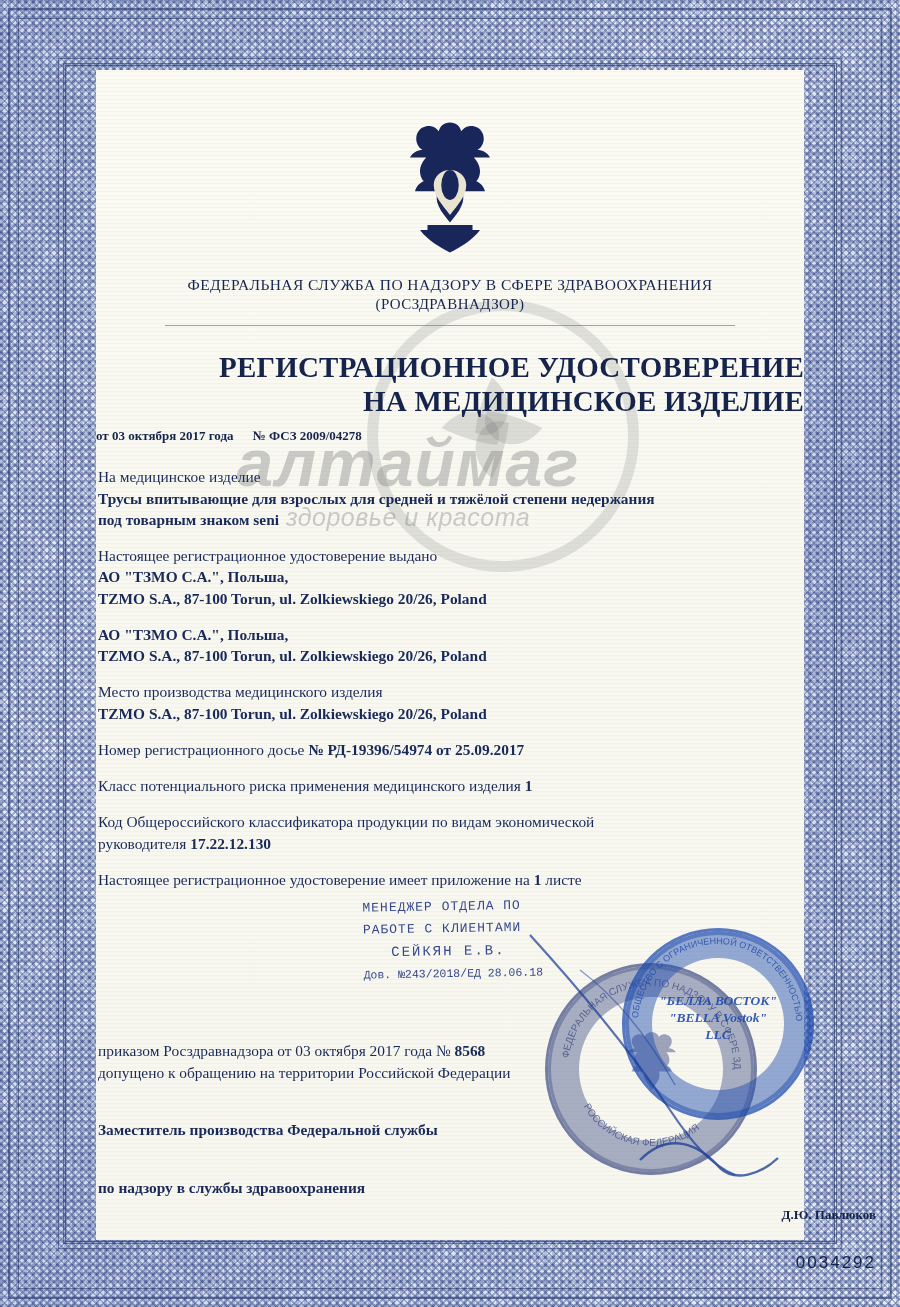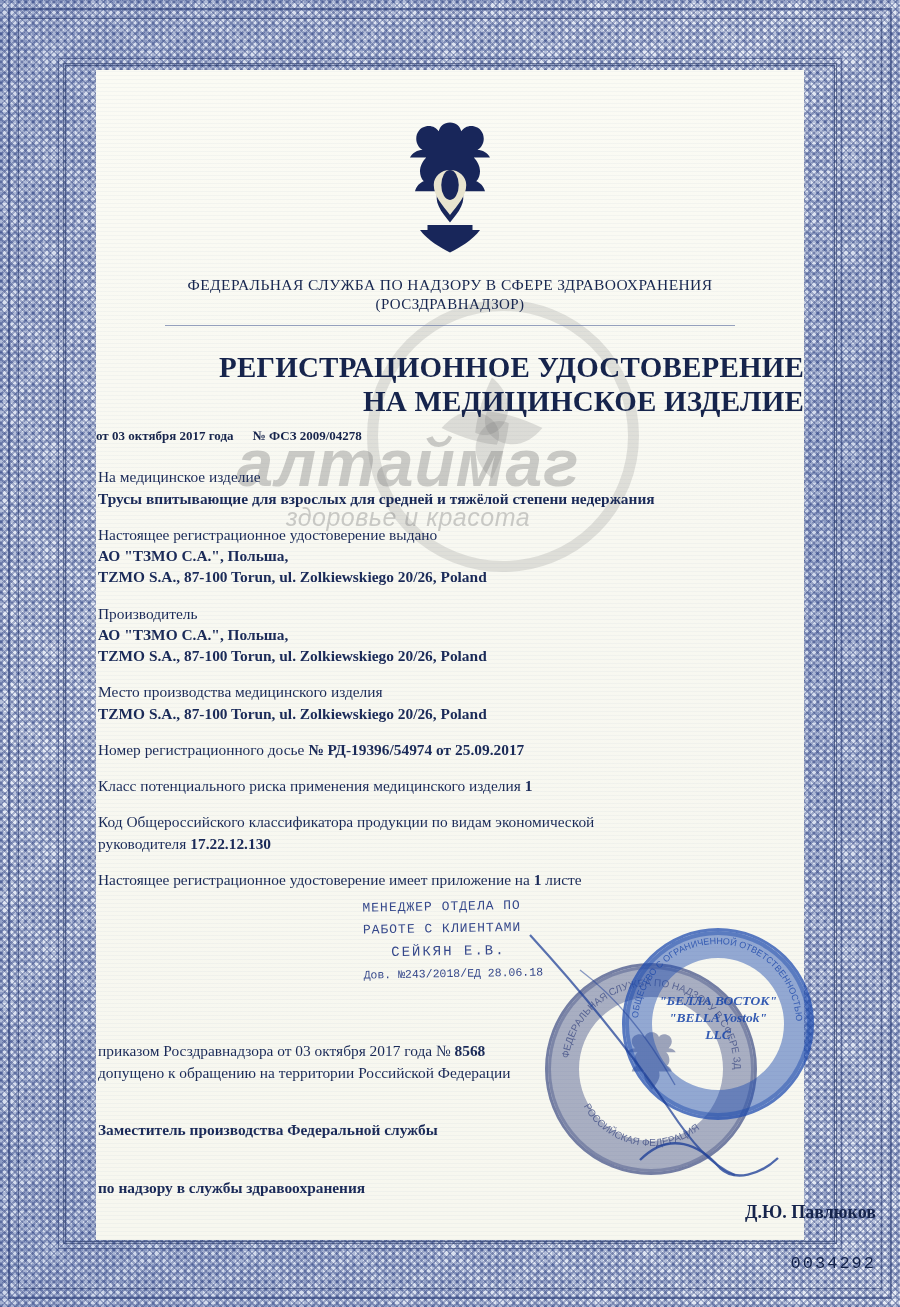--- a/index.html
+++ b/index.html
@@ -171,30 +171,30 @@
   .handwrite .l3 { font-size: 14px; letter-spacing: 2px; padding-left: 28px;}
   .handwrite .l4 { font-size: 11.5px; letter-spacing: 0px;}
 
   .closing { font-size: 15.4px; line-height: 1.4; }
   .closing .b { font-weight: 700; margin-top: 36px; }
 
   .signer {
     position: absolute;
     right: 24px;
     bottom: 84px;
-    font-size: 18px;
+    font-size: 13px;
     font-weight: 700;
     color: #16244c;
     z-index: 12;
   }
   .serial {
     position: absolute;
     right: 24px;
     bottom: 34px;
-    font-family: Liberation Mono, monospace;
+    font-family: Liberation Sans, sans-serif;
     font-size: 17px;
     letter-spacing: 2px;
     color: #13224a;
     z-index: 12;
   }
 
   
   .stamp {
     position: absolute;
     border-radius: 50%;
@@ -286,30 +286,30 @@
       <span>03 октября 2017 года</span>
       <span class="num">№</span>
       <span>ФСЗ 2009/04278</span>
     </div>
 
     <div class="body">
 
       <div class="block">
         <div class="lbl">На медицинское изделие</div>
         <div class="val">Трусы впитывающие для взрослых для средней и тяжёлой степени недержания</div>
+        <div class="val">под товарным знаком seni</div>
       </div>
 
       <div class="block">
         <div class="lbl">Настоящее регистрационное удостоверение выдано</div>
         <div class="val">АО "ТЗМО С.А.", Польша,</div>
         <div class="val">TZMO S.A., 87-100 Torun, ul. Zolkiewskiego 20/26, Poland</div>
       </div>
 
       <div class="block">
-        <div class="lbl">Производитель</div>
         <div class="val">АО "ТЗМО С.А.", Польша,</div>
         <div class="val">TZMO S.A., 87-100 Torun, ul. Zolkiewskiego 20/26, Poland</div>
       </div>
 
       <div class="block">
         <div class="lbl">Место производства медицинского изделия</div>
         <div class="val">TZMO S.A., 87-100 Torun, ul. Zolkiewskiego 20/26, Poland</div>
       </div>
 
       <div class="block">

